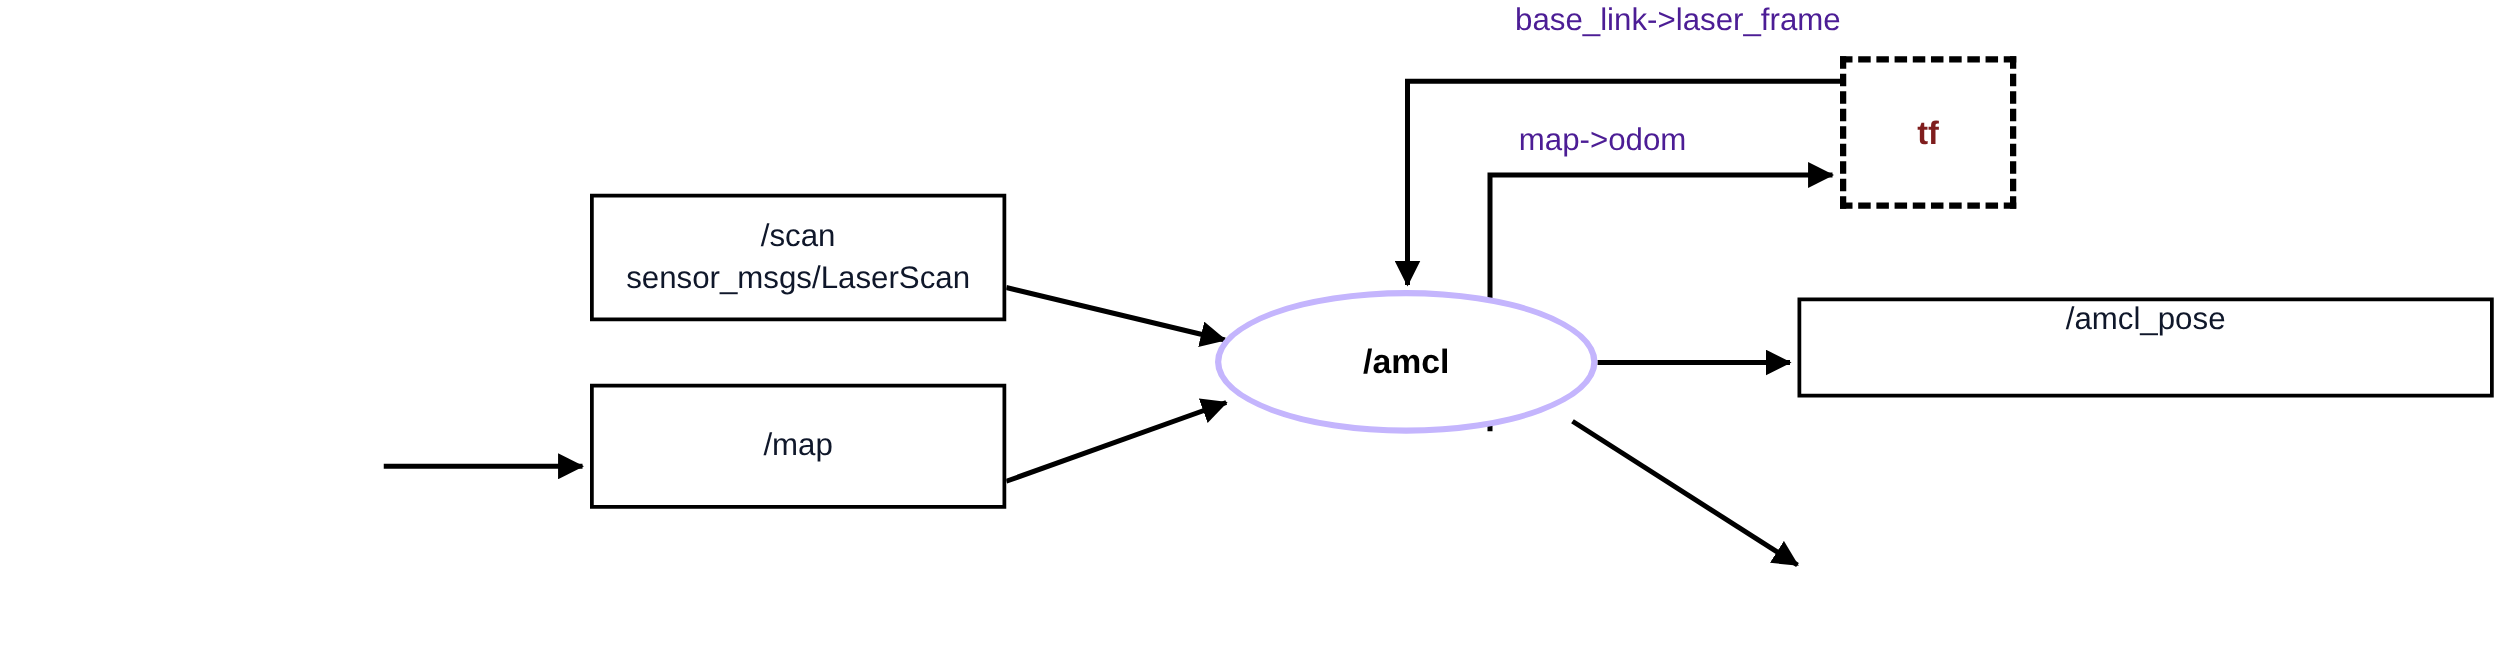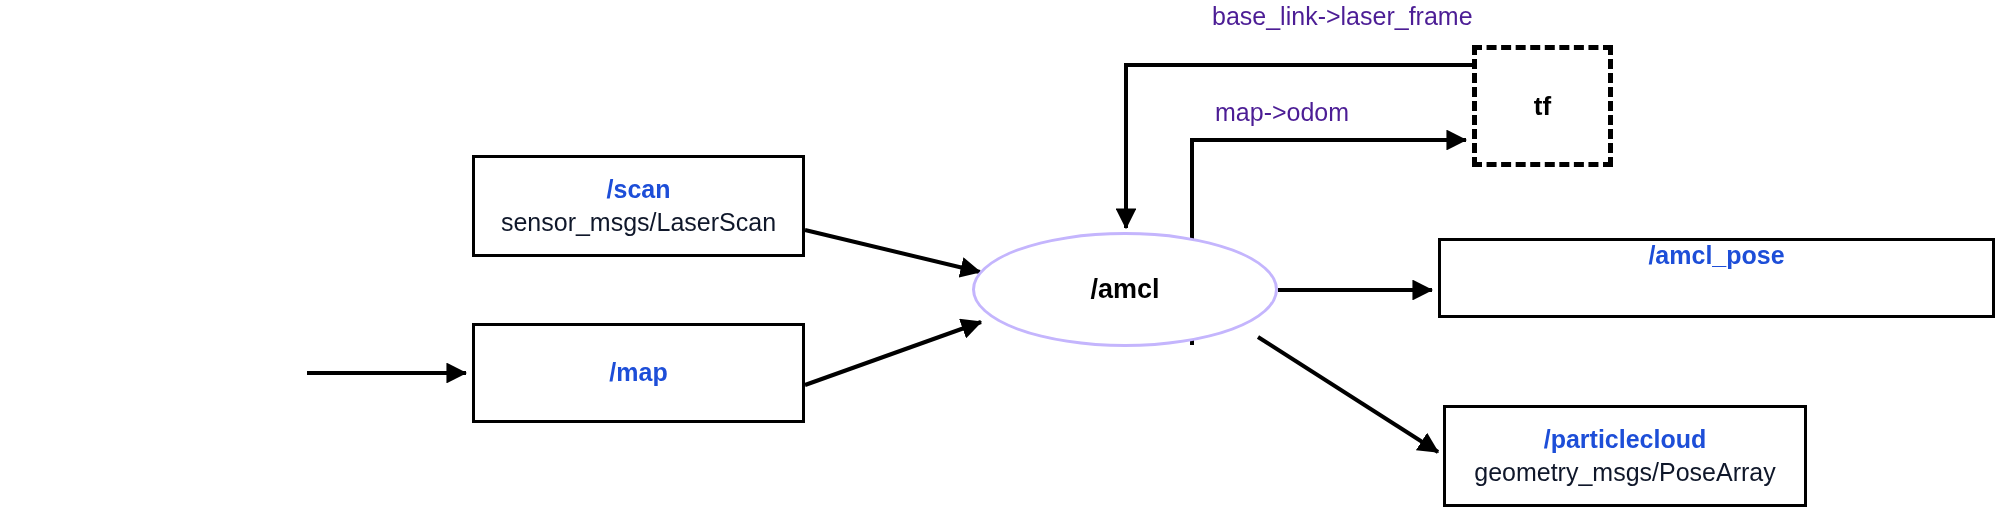--- a/index.html
+++ b/index.html
@@ -34,51 +34,51 @@
     flex-direction: column;
     align-items: center;
     justify-content: center;
     line-height: 1.18;
   }
   .node-box.dashed {
     border: 5px dashed #000000;
   }
   .topic-name {
     font-size: 25px;
-    font-weight: bold;
-    color: #1d4ed8;
+    font-weight: normal;
+    color: #0f172a;
     white-space: nowrap;
   }
   .topic-type {
     font-size: 25px;
     font-weight: normal;
     color: #0f172a;
     white-space: nowrap;
     margin-top: 3px;
   }
   .node-ellipse {
     position: absolute;
     box-sizing: border-box;
     background: #ffffff;
-    border: 3px solid #c4b5fd;
+    border: 5px solid #c4b5fd;
     border-radius: 50%;
     display: flex;
     align-items: center;
     justify-content: center;
   }
   .node-ellipse .node-label {
     font-size: 27px;
     font-weight: bold;
     color: #000000;
     white-space: nowrap;
   }
   .tf-label {
     font-size: 26px;
     font-weight: bold;
-    color: #000000;
+    color: #7f1d1d;
   }
   .edge-label {
     position: absolute;
     font-size: 25px;
     font-weight: normal;
     color: #4c1d95;
     white-space: nowrap;
     line-height: 1.28;
   }
 </style>
@@ -108,37 +108,33 @@
 
     <line x1="1258" y1="337" x2="1438" y2="452" stroke="#000000" stroke-width="4" marker-end="url(#arrow)"></line>
   </svg>
 
 
   <div class="node-box" style="left:472px; top:155px; width:333px; height:102px;">
     <span class="topic-name">/scan</span>
     <span class="topic-type">sensor_msgs/LaserScan</span>
   </div>
 
-  <div class="node-box" style="left:472px; top:323px; width:333px; height:100px;text-align:right;">
+  <div class="node-box" style="left:472px; top:307px; width:333px; height:100px;text-align:right;">
     <span class="topic-name">/map</span>
   </div>
 
   <div class="node-ellipse" style="left:972px; top:232px; width:306px; height:115px;">
     <span class="node-label">/amcl</span>
   </div>
 
   <div class="node-box dashed" style="left:1472px; top:45px; width:141px; height:122px;">
     <span class="tf-label">tf</span>
   </div>
 
   <div class="node-box" style="left:1438px; top:238px; width:557px; height:80px;justify-content:space-between;">
     <span class="topic-name">/amcl_pose</span>
   </div>
 
-  <div class="node-box" style="left:1443px; top:405px; width:364px; height:102px;">
-    <span class="topic-name">/particlecloud</span>
-    <span class="topic-type">geometry_msgs/PoseArray</span>
-  </div>
 
   <div class="edge-label" style="left:1212px; top:0px;">base_link-&gt;laser_frame</div>
   <div class="edge-label" style="left:1215px; top:96px;">map-&gt;odom</div>
 
 </div>
 
 </body></html>

